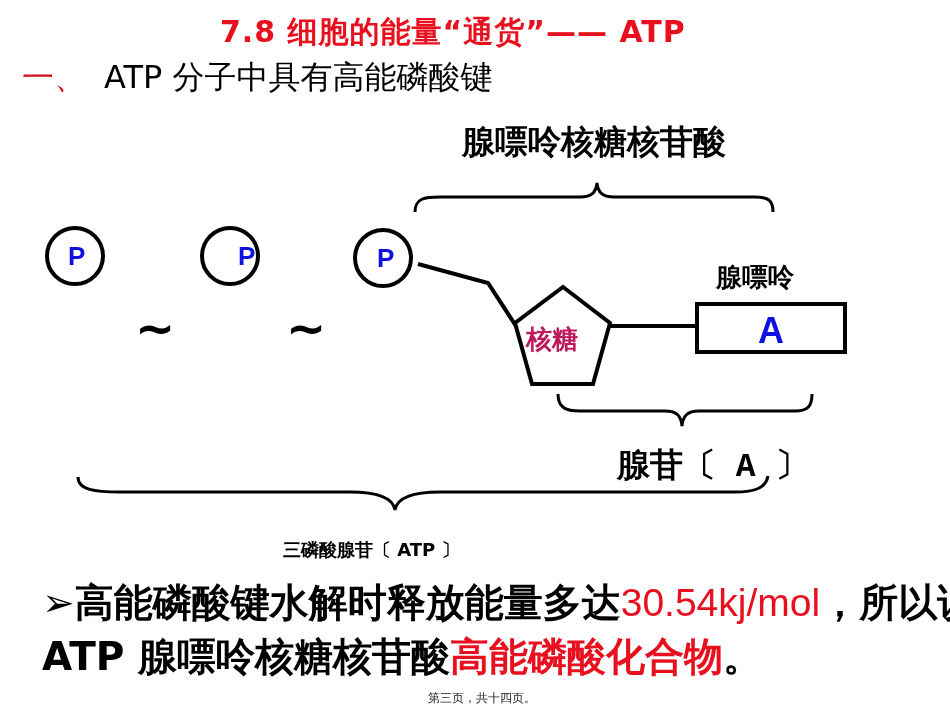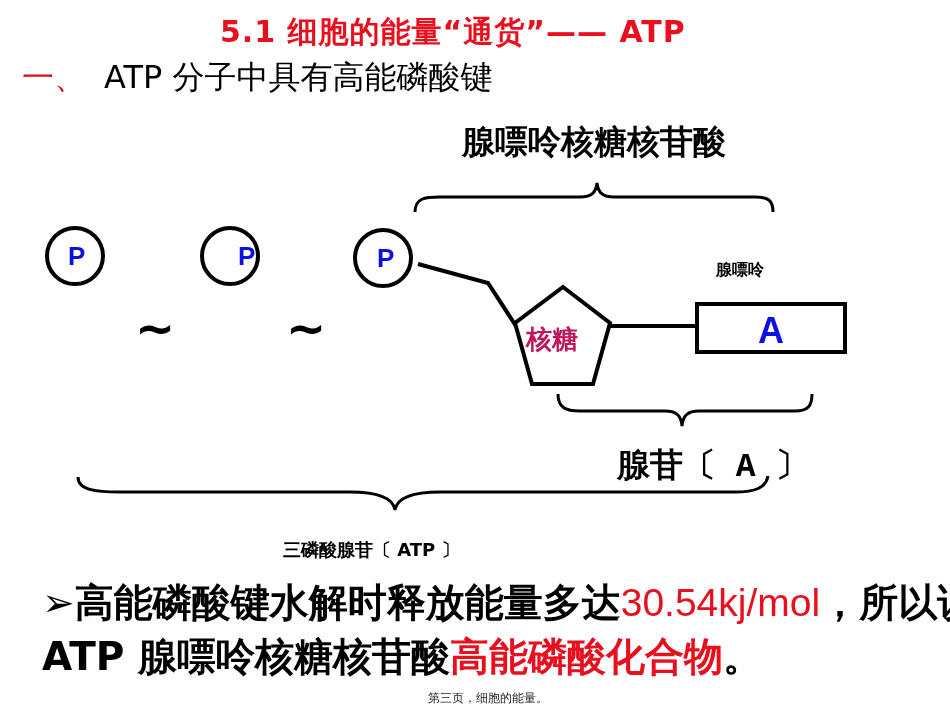--- a/index.html
+++ b/index.html
@@ -20,21 +20,21 @@
   .rect span { position:absolute; left:0; right:0; top:4px; text-align:center; font-size:36px;
                font-weight:bold; color:#1010e0; font-family:"Liberation Sans", sans-serif; }
   .body-text { font-size:39px; font-weight:bold; }
   .red { color:#e8101e; }
   .footer { left:428px; top:690px; font-size:12px; color:#222; }
   svg { position:absolute; left:0; top:0; }
 </style>
 </head>
 <body>
 
-<div class="abs title">5.1  细胞的能量“通货”—— ATP</div>
+<div class="abs title">7.8  细胞的能量“通货”—— ATP</div>
 
 <div class="abs heading">
   <span class="num">一、</span><span>ATP 分子中具有高能磷酸键</span>
 </div>
 
 <svg width="950" height="713">
 
   <path d="M415,212 C415,198 425,197 440,197 L580,197 C592,197 596,192 597,183 C598,192 602,197 614,197 L755,197 C768,197 773,200 773,212" fill="none" stroke="#000" stroke-width="3"></path>
 
   <polyline points="418,264 488,283 516,326" fill="none" stroke="#000" stroke-width="4"></polyline>
@@ -58,30 +58,30 @@
 </div>
 <div class="circle" style="left:353px; top:228px;">
   <span style="left:20px; top:11px;">P</span>
 </div>
 
 <div class="abs tilde" style="left:135px; top:300px;">~</div>
 <div class="abs tilde" style="left:286px; top:300px;">~</div>
 
 <div class="abs" style="left:526px; top:322px; font-size:26px; font-weight:bold; color:#be185d;">核糖</div>
 
-<div class="abs label" style="left:716px; top:260px; font-size:16px;">腺嘌呤</div>
+<div class="abs label" style="left:716px; top:260px; font-size:26px;">腺嘌呤</div>
 <div class="rect">
   <span>A</span>
 </div>
 
 <div class="abs label" style="left:617px; top:443px;font-family:Liberation Mono, monospace;">腺苷〔 A 〕</div>
 
 <div class="abs label" style="left:283px; top:538px; font-size:18px;">三磷酸腺苷〔 ATP 〕</div>
 
 <div class="abs body-text" style="left:42px; top:576px;">
   <span>➢</span><span>高能磷酸键水解时释放能量多达</span><span class="red" style="font-weight:normal; font-family:'Liberation Sans', sans-serif;">30.54kj/mol</span><span>，所以说</span>
 </div>
 
 <div class="abs body-text" style="left:42px; top:630px;">
   <span>ATP 腺嘌呤核糖核苷酸</span><span class="red">高能磷酸化合物</span><span>。</span>
 </div>
 
-<div class="abs footer">第三页，细胞的能量。</div>
+<div class="abs footer">第三页，共十四页。</div>
 
 </body></html>

